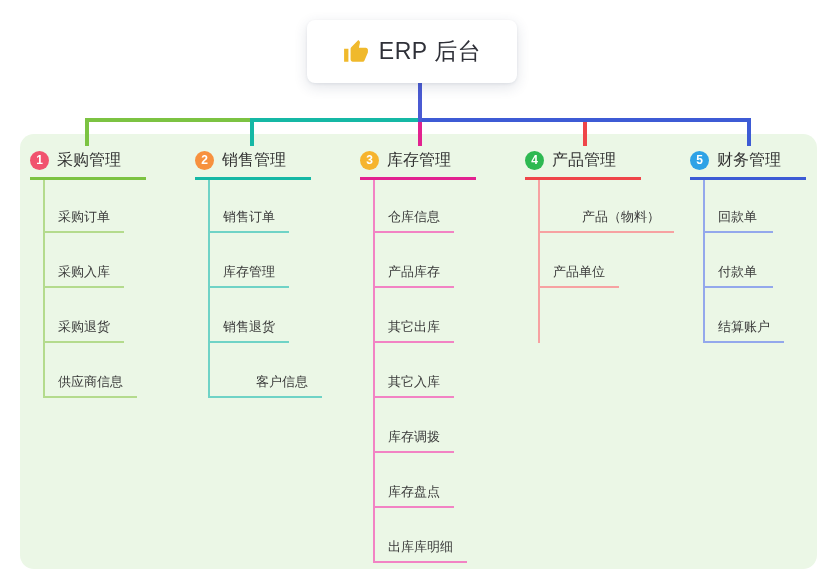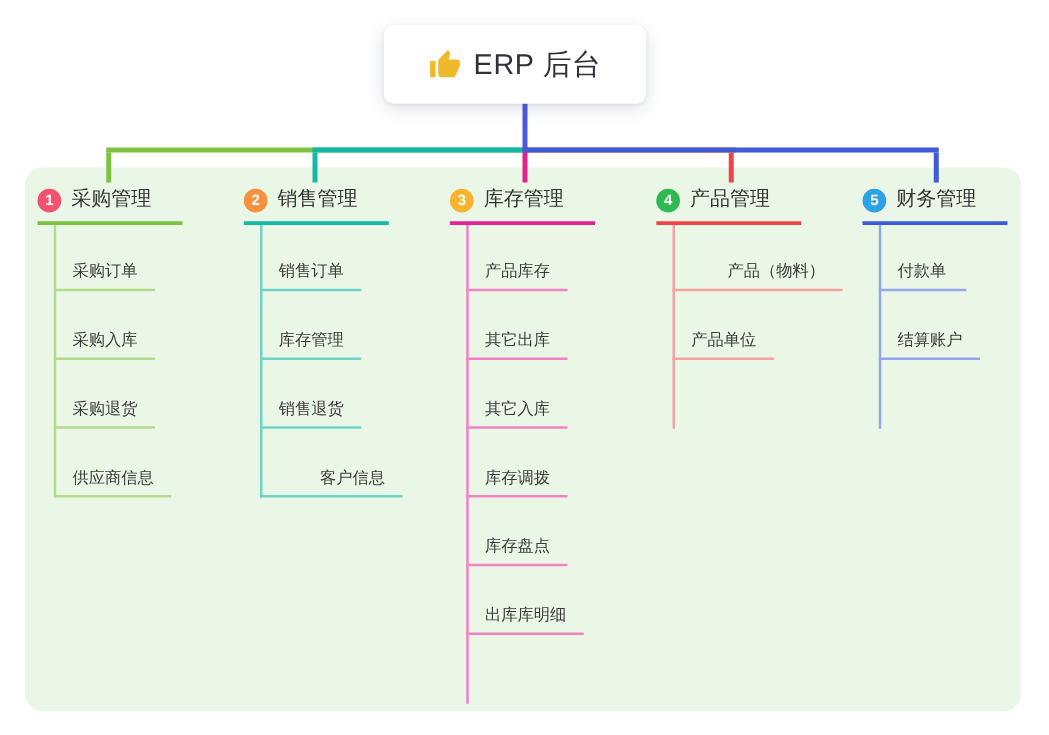--- a/index.html
+++ b/index.html
@@ -133,20 +133,23 @@
     </div>
 
     <div class="column" style="left: 360px;">
       <div class="cat-header" style="border-bottom-color: rgb(226, 34, 144);">
         <span class="badge" style="background: rgb(246, 180, 46);">3</span>
         <span class="cat-title">库存管理</span>
       </div>
       <div class="subtree">
         <div class="vline" style="background: rgb(242, 131, 196); height: 383px;"></div>
         <ul class="items">
+    <li class="subitem" style="border-bottom-color: rgb(242, 131, 196);">
+      <span class="subitem-label">仓库信息</span>
+    </li>
 
     <li class="subitem" style="border-bottom-color: rgb(242, 131, 196);">
       <span class="subitem-label">产品库存</span>
     </li>
 
     <li class="subitem" style="border-bottom-color: rgb(242, 131, 196);">
       <span class="subitem-label">其它出库</span>
     </li>
 
     <li class="subitem" style="border-bottom-color: rgb(242, 131, 196);">
@@ -189,20 +192,23 @@
     </div>
 
     <div class="column" style="left: 690px;">
       <div class="cat-header" style="border-bottom-color: rgb(61, 91, 213);">
         <span class="badge" style="background: rgb(46, 162, 230);">5</span>
         <span class="cat-title">财务管理</span>
       </div>
       <div class="subtree">
         <div class="vline" style="background: rgb(147, 168, 236); height: 163px;"></div>
         <ul class="items">
+    <li class="subitem" style="border-bottom-color: rgb(147, 168, 236);">
+      <span class="subitem-label">回款单</span>
+    </li>
 
     <li class="subitem" style="border-bottom-color: rgb(147, 168, 236);">
       <span class="subitem-label">付款单</span>
     </li>
 
     <li class="subitem" style="border-bottom-color: rgb(147, 168, 236);">
       <span class="subitem-label">结算账户</span>
     </li>
   </ul>
       </div>

